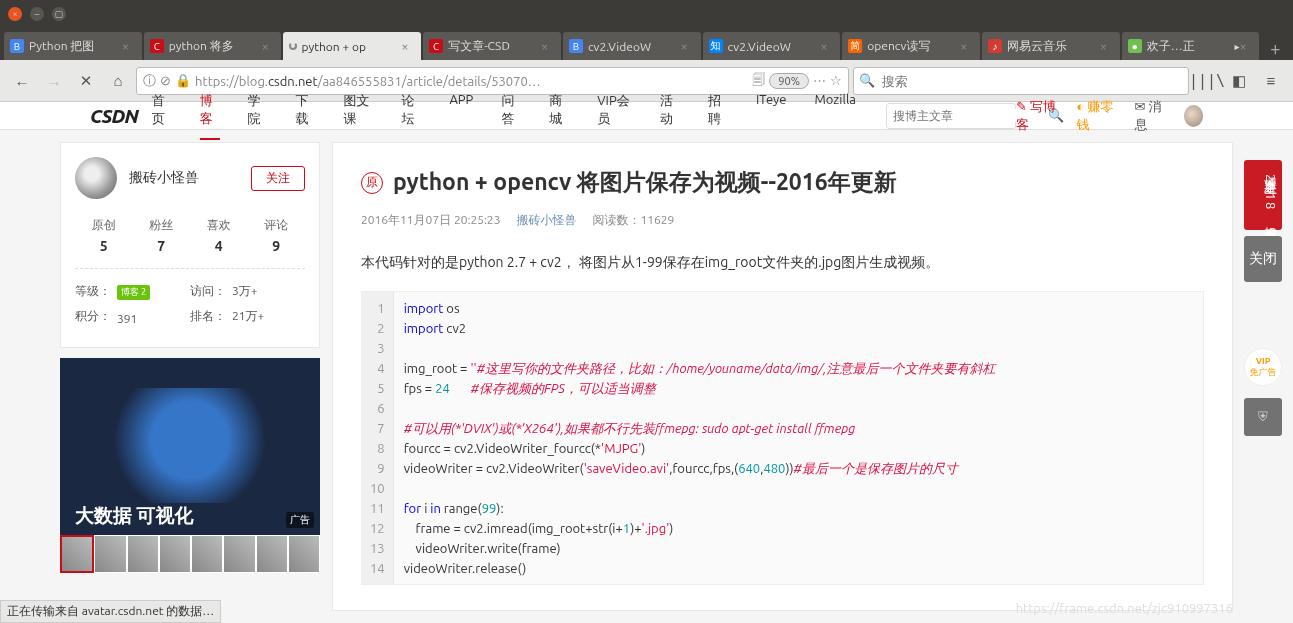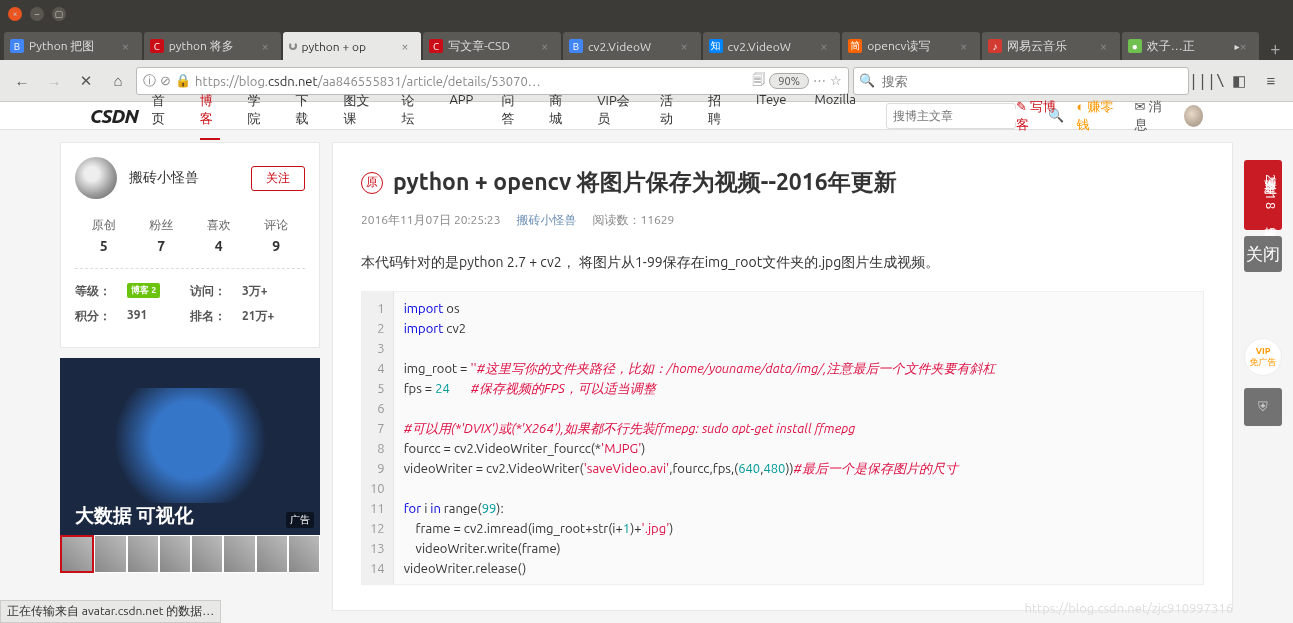--- a/index.html
+++ b/index.html
@@ -53,21 +53,21 @@
 .card { background: #fff; border: 1px solid #e8e8e8; padding: 14px; margin-bottom: 10px; }
 .author-row { display: flex; align-items: center; gap: 12px; }
 .avatar-lg { width: 42px; height: 42px; border-radius: 50%; background: radial-gradient(circle at 40% 40%, #eee 20%, #999 60%, #555); flex-shrink: 0; }
 .author-name { font-size: 14px; font-weight: 500; color: #333; }
 .follow-btn { margin-left: auto; border: 1px solid #ca0c16; color: #ca0c16; background: #fff; padding: 3px 14px; border-radius: 3px; font-size: 12px; }
 .stats-row { display: flex; justify-content: space-around; margin-top: 18px; text-align: center; }
 .stat .lbl { font-size: 12px; color: #666; }
 .stat .val { font-size: 14px; font-weight: 600; color: #333; margin-top: 4px; }
 .card hr { border: none; border-top: 1px dashed #ddd; margin: 14px 0; }
 .info-row { display: flex; font-size: 12px; color: #555; margin-bottom: 8px; }
-.info-row > div { flex: 1; display: flex; align-items: flex-start; gap: 16px; font-weight: bold; }
+.info-row > div { flex: 1; display: flex; align-items: flex-end; gap: 6px; }
 .badge { background: #6bc30d; color: #fff; font-size: 9px; padding: 1px 4px; border-radius: 2px; }
 .ad-card { background: #1a2842; height: 215px; position: relative; color: #fff; overflow: hidden; }
 .ad-map { position: absolute; inset: 30px 20px 70px; background: radial-gradient(circle at 50% 45%, #3a7fd8 30%, transparent 60%), #1a2842; opacity: 0.9; }
 .ad-title { position: absolute; bottom: 44px; left: 15px; font-size: 19px; font-weight: 700; }
 .ad-tag { position: absolute; bottom: 45px; right: 6px; background: rgba(0,0,0,0.5); padding: 1px 4px; font-size: 10px; border-radius: 2px; }
 .ad-thumbs { position: absolute; bottom: 0; left: 0; right: 0; height: 38px; display: flex; background: #fff; }
 .ad-thumbs div { flex: 1; background: linear-gradient(45deg, #888, #bbb); border: 1px solid #fff; }
 .ad-thumbs div:first-child { border: 2px solid #ca0c16; }
 
 .main { flex: 1; background: #fff; border: 1px solid #e8e8e8; padding: 24px 28px; overflow: hidden; }
@@ -81,21 +81,21 @@
 .gutter { background: #f0f0f0; color: #999; text-align: right; padding: 6px 8px; user-select: none; border-right: 1px solid #e5e5e5; }
 .code { padding: 6px 10px; white-space: pre; color: #333; }
 .kw { color: #0000dd; }
 .str { color: #dd1144; }
 .com { color: #dd1144; font-style: italic; }
 .num { color: #009999; }
 
 
 .right-rail { position: absolute; right: 10px; top: 160px; width: 40px; display: flex; flex-direction: column; gap: 6px; align-items: center; }
 .rail-box { width: 38px; background: #c91b24; color: #fff; text-align: center; padding: 6px 2px; font-size: 13px; writing-mode: vertical-rl; letter-spacing: 2px; border-radius: 3px; }
-.rail-btn { width: 38px; height: 36px; background: #727272; color: #fff; font-size: 17px; display: flex; align-items: center; justify-content: center; border-radius: 3px; }
+.rail-btn { width: 38px; height: 46px; background: #727272; color: #fff; font-size: 14px; display: flex; align-items: center; justify-content: center; border-radius: 3px; }
 .vip-btn { width: 38px; height: 38px; background: #fff; border: 1px solid #eee; border-radius: 50%; display: flex; flex-direction: column; align-items: center; justify-content: center; font-size: 9px; color: #f90; margin-top: 60px; }
 .shield-btn { width: 38px; height: 38px; background: #727272; border-radius: 3px; margin-top: 6px; display:flex; align-items:center; justify-content:center; color:#ccc; }
 
 
 .statusbar { position: absolute; bottom: 0; left: 0; background: #e8e8e7; padding: 2px 6px; font-size: 12px; color: #333; border: 1px solid #ccc; }
 .watermark { position: absolute; bottom: 8px; right: 60px; color: #ddd; font-size: 13px; }
 </style>
 </head>
 <body>
 
@@ -324,13 +324,13 @@
   <div class="rail-box">博客之星2018 投票有奖</div>
   <div class="rail-btn">关闭</div>
   <div class="vip-btn">
       <b>VIP</b>
       <span>免广告</span>
     </div>
   <div class="shield-btn">⛨</div>
 </div>
 
 <div class="statusbar">正在传输来自 avatar.csdn.net 的数据…</div>
-<div class="watermark">https://blog.csdn.net/zjc910997316</div>
+<div class="watermark">https://frame.csdn.net/zjc910997316</div>
 
 </body></html>

